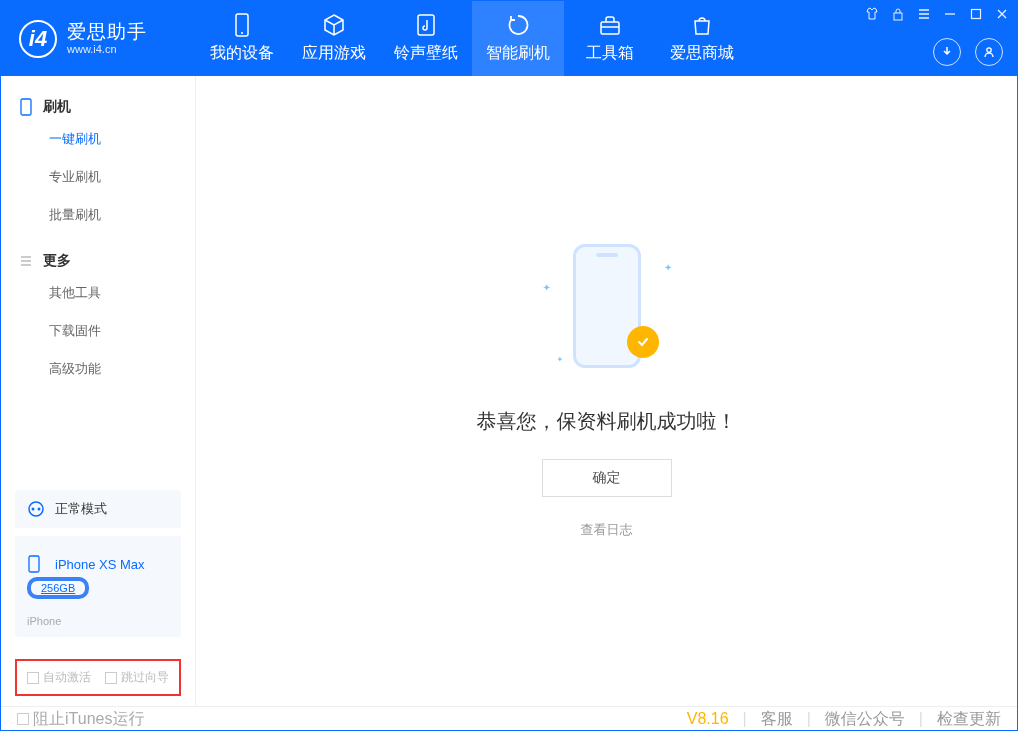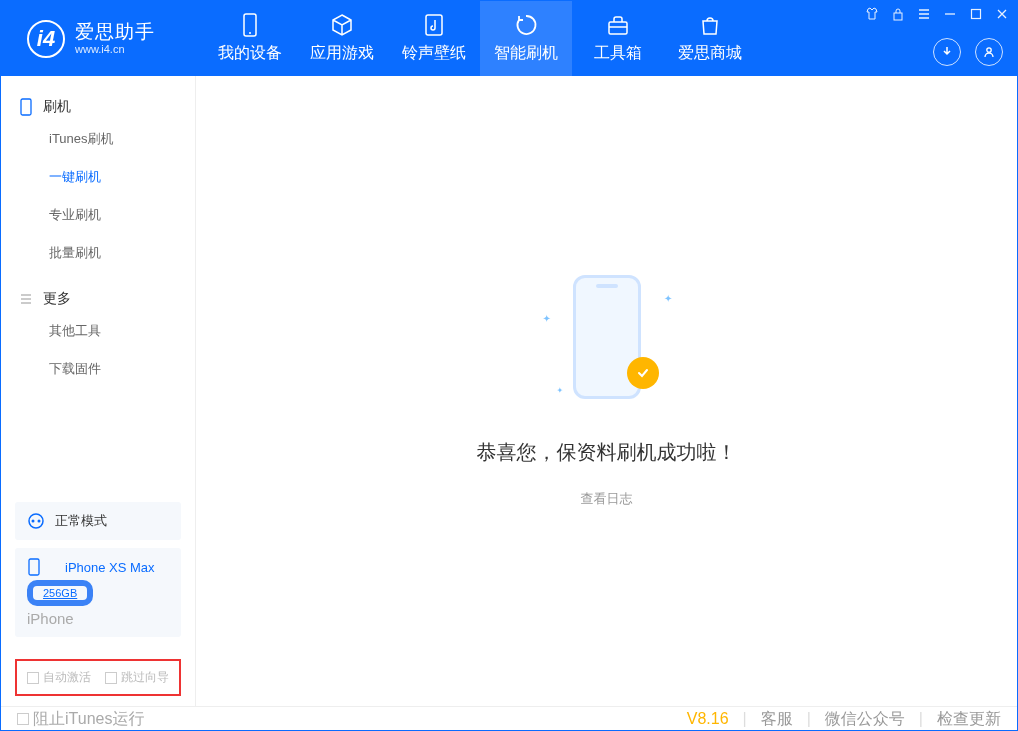--- a/index.html
+++ b/index.html
@@ -1,48 +1,48 @@
 <!DOCTYPE html>
 <html><head>
   <meta charset="utf-8">
   <style>
     * { margin: 0; padding: 0; box-sizing: border-box; font-family: "Microsoft YaHei", Arial, sans-serif; }
     body { width: 1018px; height: 731px; background: #fff; border: 1px solid #0a6cff; overflow: hidden; }
 
-    .header { height: 75px; background: linear-gradient(to bottom, #0a6cff, #0a6cff); display: flex; align-items: center; color: #fff; position: relative; padding-left: 8px; }
+    .header { height: 75px; background: linear-gradient(to bottom, #0a6cff, #0a6cff); display: flex; align-items: center; color: #fff; position: relative; }
     .logo-area { display: flex; align-items: center; padding: 0 18px; width: 195px; }
     .logo-circle { width: 38px; height: 38px; border: 2.5px solid #fff; border-radius: 50%; display: flex; align-items: center; justify-content: center; font-size: 22px; font-weight: bold; font-style: italic; }
     .logo-text { margin-left: 10px; }
     .logo-title { font-size: 19px; font-weight: 500; letter-spacing: 1px; line-height: 1.1; }
     .logo-sub { font-size: 11px; opacity: .85; line-height: 1.1; }
 
     .nav { display: flex; height: 100%; }
     .nav-item { width: 92px; height: 100%; display: flex; flex-direction: column; align-items: center; justify-content: center; cursor: pointer; font-size: 16px; gap: 6px; position: relative; }
     .nav-item.active { background: rgba(255,255,255,0.15); }
     .nav-icon { width: 24px; height: 24px; display: flex; align-items: center; justify-content: center; }
 
     .window-controls { position: absolute; right: 6px; top: 4px; display: flex; gap: 8px; align-items: center; }
     .win-ctrl { width: 18px; height: 18px; display: flex; align-items: center; justify-content: center; cursor: pointer; opacity: .9; }
 
     .header-right { position: absolute; right: 14px; bottom: 10px; display: flex; gap: 14px; }
     .round-btn { width: 28px; height: 28px; border: 1.5px solid rgba(255,255,255,.8); border-radius: 50%; display: flex; align-items: center; justify-content: center; cursor: pointer; }
 
     .body { display: flex; height: 630px; }
 
     .sidebar { width: 195px; border-right: 1px solid #eee; display: flex; flex-direction: column; padding-top: 18px; }
-    .side-section { padding: 0 18px 4px; display: flex; align-items: center; gap: 10px; color: #333; font-size: 14px; font-weight: 400; margin-top: 4px; }
+    .side-section { padding: 0 18px 4px; display: flex; align-items: center; gap: 10px; color: #333; font-size: 14px; font-weight: 700; margin-top: 4px; }
     .side-item { padding: 10px 18px 10px 48px; font-size: 13px; color: #666; cursor: pointer; }
     .side-item.active { color: #0a6cff; }
 
     .device-box { margin: 14px; margin-top: auto; }
     .mode-box, .phone-box { background: #f5f8fc; border-radius: 3px; padding: 10px 12px; margin-bottom: 8px; font-size: 13px; color: #333; }
     .mode-box { display: flex; align-items: center; gap: 10px; }
-    .phone-name { color: #0a6cff; font-weight: 500; display: flex; align-items: center; gap: 24px; }
-    .capacity { display: inline-block; margin-top: 4px; font-size: 11px; color: #0a6cff; border: 6px solid #3b82f6; border-radius: 10px; padding: 1px 10px; text-decoration: underline; }
-    .phone-type { font-size: 15px; color: #aaa; margin-top: 4px; }
+    .phone-name { color: #0a6cff; font-weight: 500; display: flex; align-items: center; gap: 14px; margin-top: 9px; }
+    .capacity { display: inline-block; margin-top: 4px; font-size: 11px; color: #0a6cff; border: 4px solid #3b82f6; border-radius: 10px; padding: 1px 10px; text-decoration: underline; }
+    .phone-type { font-size: 11px; color: #aaa; margin-top: 16px; }
 
     .checkbox-row { border: 2px solid #e33; margin: 0 14px 10px; padding: 8px 10px; display: flex; gap: 14px; font-size: 12px; color: #bbb; }
     .cb { display: flex; align-items: center; gap: 4px; cursor: pointer; }
     .cb-box { width: 12px; height: 12px; border: 1px solid #ccc; }
 
     .main { flex: 1; display: flex; flex-direction: column; align-items: center; justify-content: center; gap: 24px; }
     .success-msg { font-size: 20px; color: #333; font-weight: 500; }
     .ok-btn { width: 130px; height: 38px; border: 1px solid #ddd; background: #fff; cursor: pointer; font-size: 14px; color: #555; }
     .view-log { font-size: 13px; color: #999; cursor: pointer; }
 
@@ -172,33 +172,33 @@
 </div>
 
 <div class="body">
   <div class="sidebar">
     <div class="side-section">
       <svg width="14" height="18" viewBox="0 0 14 18">
           <rect x="2" y="1" width="10" height="16" rx="1.5" fill="none" stroke="#0a6cff" stroke-width="1.3"></rect>
         </svg>
       <span>刷机</span>
     </div>
-    <div class="side-item">iTunes刷机</div>
     <div class="side-item active">一键刷机</div>
     <div class="side-item">专业刷机</div>
     <div class="side-item">批量刷机</div>
 
     <div class="side-section" style="margin-top:18px">
       <svg width="14" height="14" viewBox="0 0 14 14">
           <path d="M2 3 L12 3 M2 7 L12 7 M2 11 L12 11" stroke="#bbb" stroke-width="1.3"></path>
         </svg>
       <span>更多</span>
     </div>
     <div class="side-item">其他工具</div>
     <div class="side-item">下载固件</div>
+    <div class="side-item">高级功能</div>
 
     <div class="device-box">
       <div class="mode-box">
         <svg width="18" height="18" viewBox="0 0 18 18">
             <circle cx="9" cy="9" r="7" fill="none" stroke="#0a6cff" stroke-width="1.5"></circle>
             <circle cx="6" cy="9" r="1.5" fill="#0a6cff"></circle>
             <circle cx="12" cy="9" r="1.5" fill="#0a6cff"></circle>
           </svg>
         <span>正常模式</span>
       </div>
@@ -232,20 +232,21 @@
       <span class="sparkle" style="right:4px;top:18px">✦</span>
       <span class="sparkle" style="left:20px;bottom:20px;font-size:8px">✦</span>
       <div class="phone-shape"></div>
       <div class="check-circle">
           <svg width="16" height="16" viewBox="0 0 16 16">
             <path d="M4 8 L7 11 L12 5" fill="none" stroke="#fff" stroke-width="2" stroke-linecap="round"></path>
           </svg>
         </div>
     </div>
     <div class="success-msg">恭喜您，保资料刷机成功啦！</div>
+    <button class="ok-btn">确定</button>
     <a class="view-log">查看日志</a>
   </div>
 </div>
 
 <div class="footer">
   <label class="cb">
       <span class="cb-box"></span>
       <span>阻止iTunes运行</span>
     </label>
   <div class="right">

